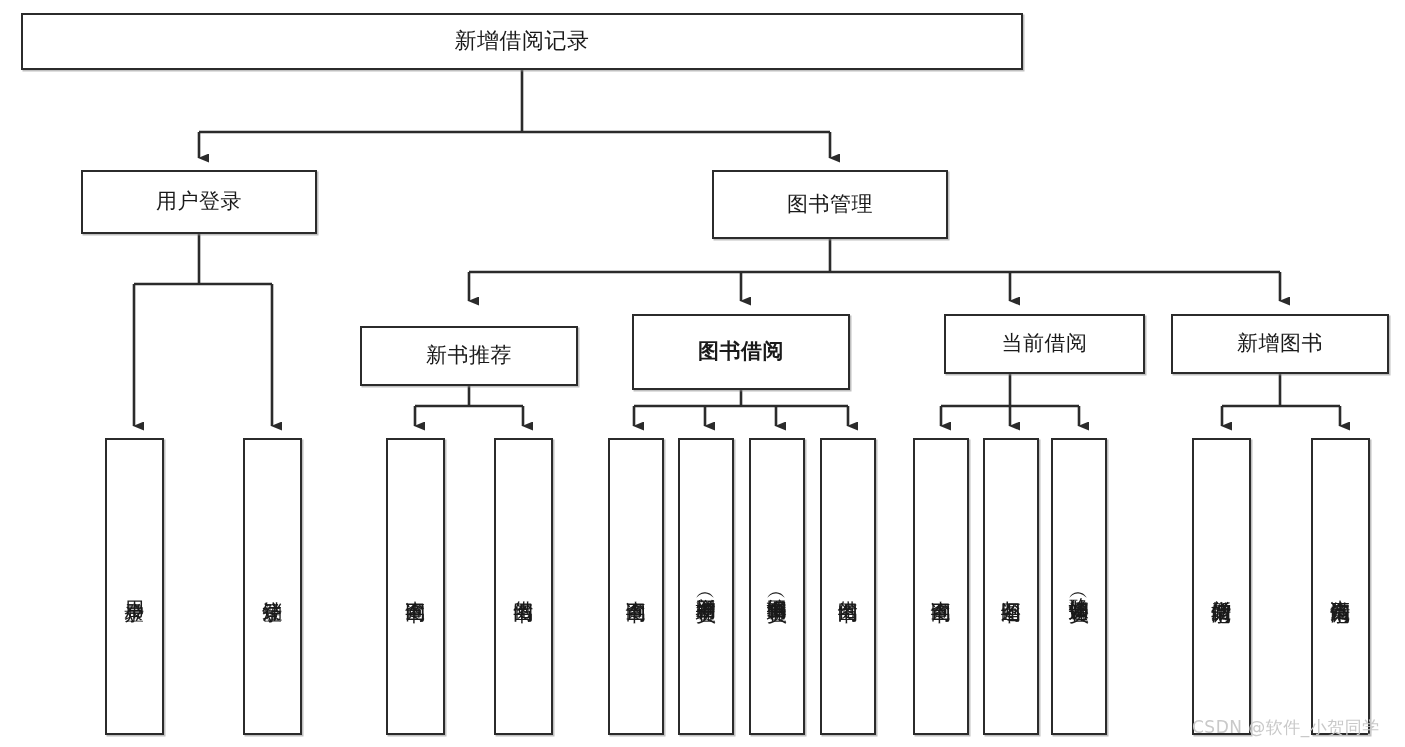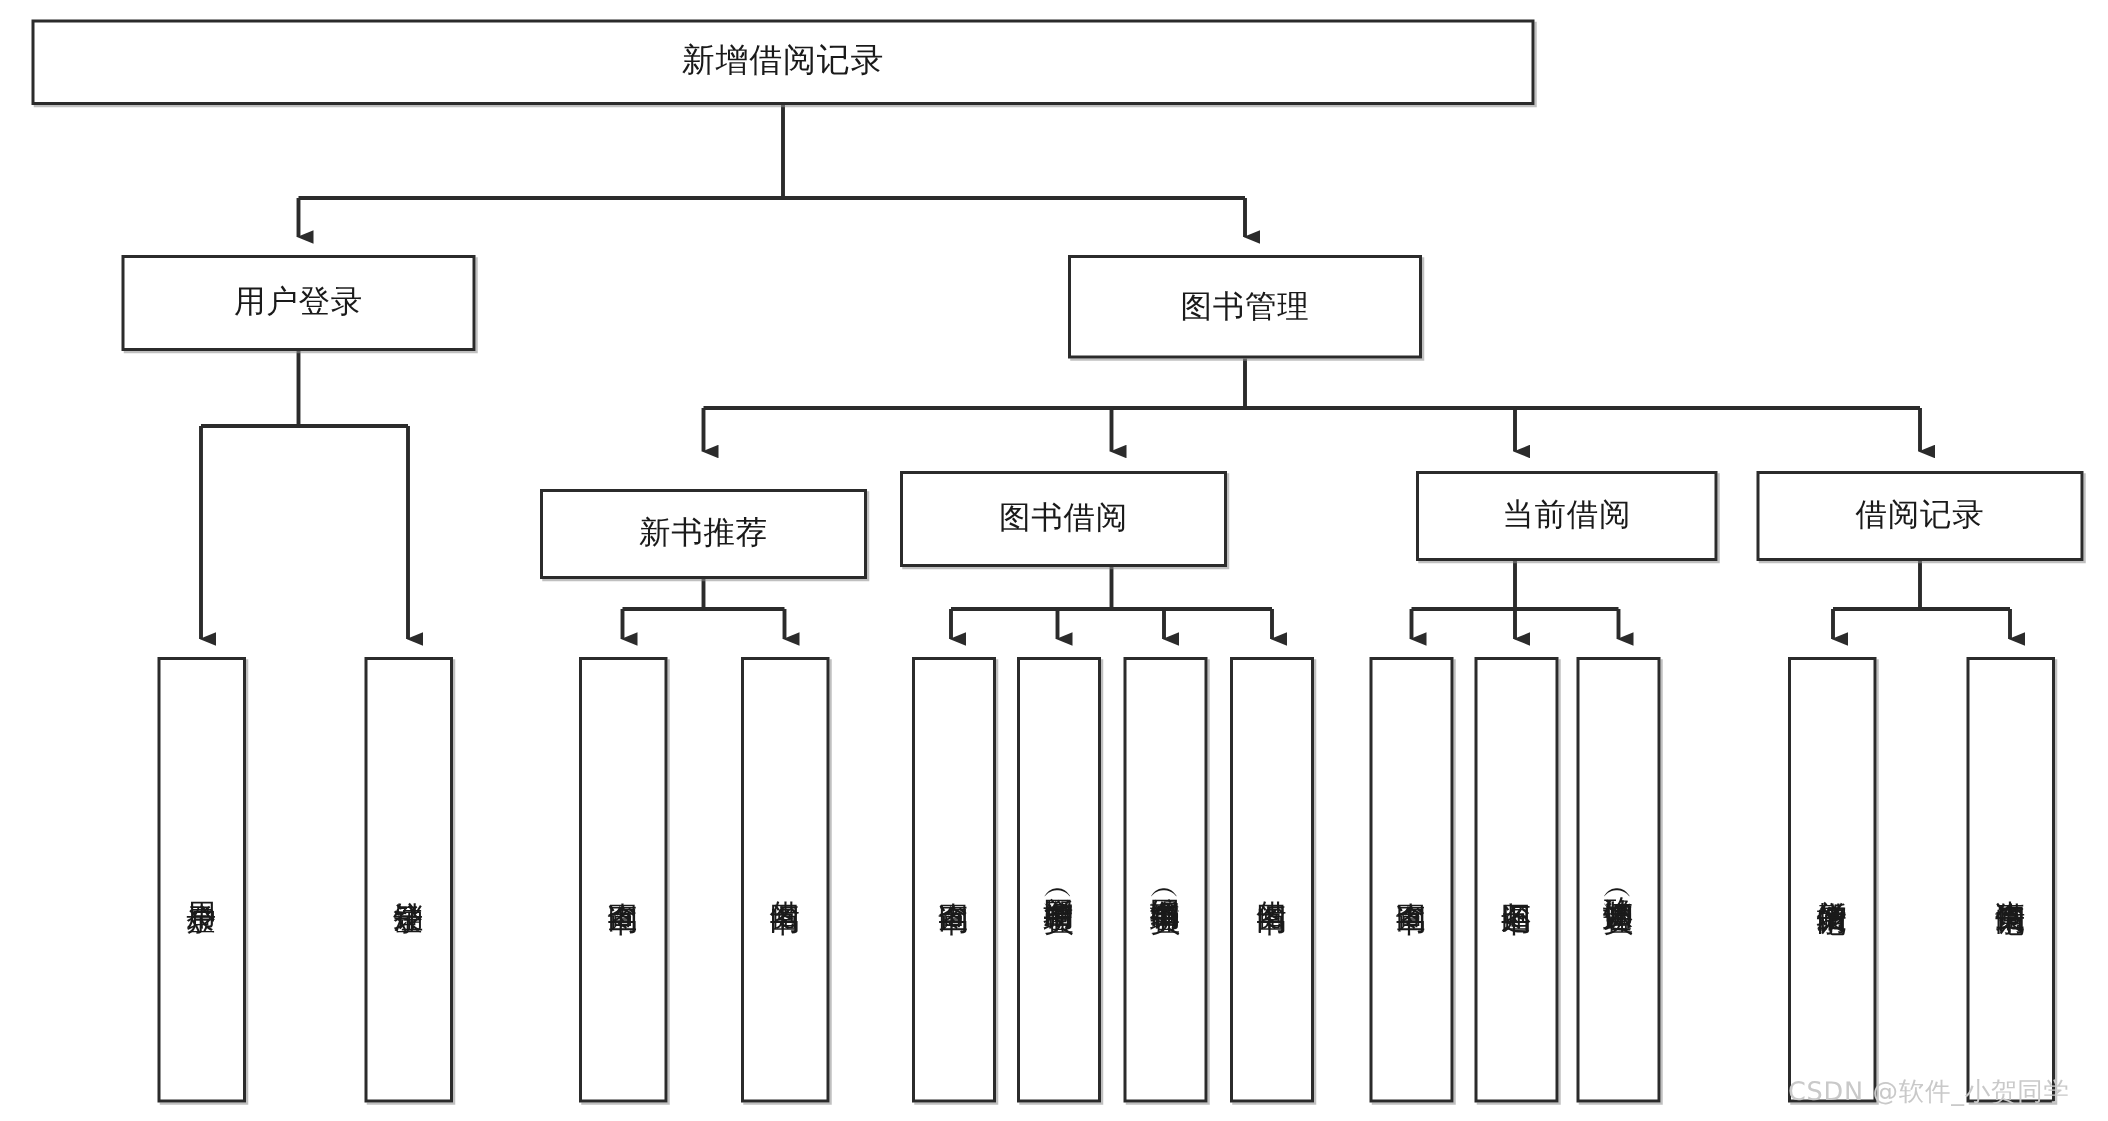--- a/index.html
+++ b/index.html
@@ -133,28 +133,28 @@
   <div class="node-box" style="left:81px; top:170px; width:236px; height:64px;">
     <span class="node-label-h">用户登录</span>
   </div>
   <div class="node-box" style="left:712px; top:170px; width:236px; height:69px;">
     <span class="node-label-h">图书管理</span>
   </div>
 
   <div class="node-box" style="left:360px; top:314px; width:218px; height:60px;margin-top:12px;">
     <span class="node-label-h">新书推荐</span>
   </div>
-  <div class="node-box" style="left:600px; top:314px; width:218px; height:64px;">
+  <div class="node-box" style="left:632px; top:314px; width:218px; height:76px;font-weight:bold;">
     <span class="node-label-h">图书借阅</span>
   </div>
   <div class="node-box" style="left:901px; top:314px; width:201px; height:60px;margin-left:43px;">
     <span class="node-label-h">当前借阅</span>
   </div>
   <div class="node-box" style="left:1171px; top:314px; width:218px; height:60px;">
-    <span class="node-label-h">借阅记录</span>
+    <span class="node-label-h">新增图书</span>
   </div>
 
   <div class="node-box leaf" style="left:105px; top:438px; width:59px; height:297px;">
     <span class="node-label-v">用户登录</span>
   </div>
   <div class="node-box leaf" style="left:243px; top:438px; width:59px; height:297px;">
     <span class="node-label-v">注销登录</span>
   </div>
 
   <div class="node-box leaf" style="left:386px; top:438px; width:59px; height:297px;">

